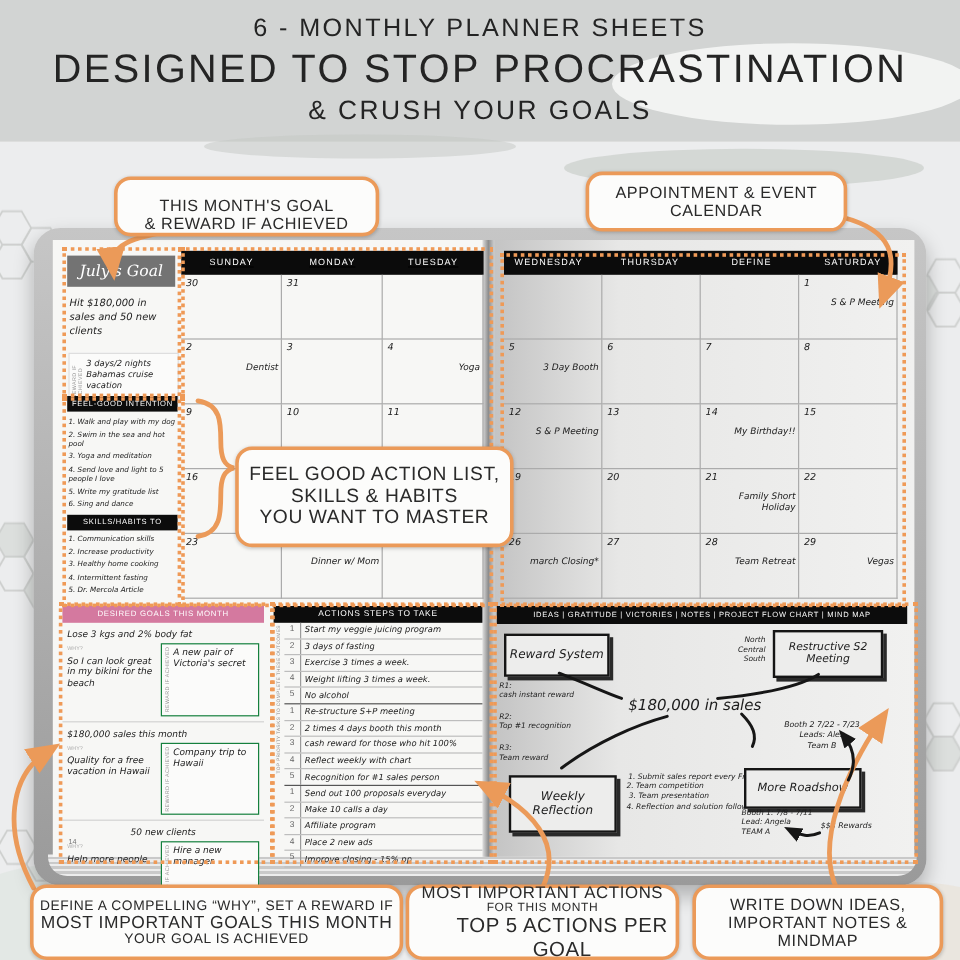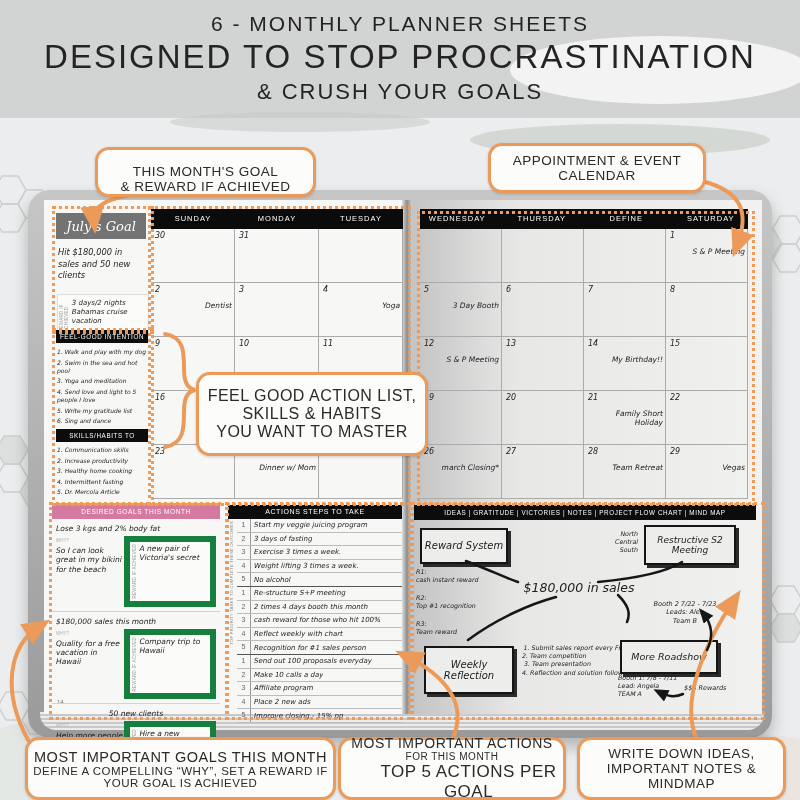--- a/index.html
+++ b/index.html
@@ -40,21 +40,21 @@
   
   .tinylist div{font-size:6px;line-height:1.35;margin-bottom:2.5px;}
   
   .goalgrp{padding:3px 4px 4px 4px;border-bottom:1px solid #d3d3d3;}
   .goalgrp:last-child{border-bottom:none;}
   .goalline{font-size:7.5px;margin:2px 0 3px 0;}
   .grow{display:flex;}
   .whyblk{flex:1;padding-top:2px;}
   .whylab{font-size:4.5px;color:#b0b0b0;font-style:normal;font-family:"Liberation Sans",sans-serif;}
   .whytext{font-size:7.5px;margin-top:3px;line-height:1.25;}
-  .rewblk{width:76px;border:6px solid #15803d;display:flex;padding:2px;background:#fbfbfa;}
+  .rewblk{width:76px;border:1px solid #15803d;display:flex;padding:2px;background:#fbfbfa;}
   .rewblk .rtext{font-size:7.5px;line-height:1.25;padding-left:2px;}
   
   .acts{display:flex;height:189px;}
   .sidecol{width:9px;display:flex;align-items:flex-start;justify-content:center;padding-top:2px;}
   .arows{flex:1;display:flex;flex-direction:column;}
   .arow{display:flex;height:12.6px;border-bottom:1px solid #bdbdbd;align-items:center;}
   .arow.gend{border-bottom:1.6px solid #555;}
   .anum{width:13px;font-size:7px;color:#666;border-right:1px solid #9a9a9a;text-align:center;height:100%;line-height:12.6px;font-style:normal;font-family:"Liberation Sans",sans-serif;}
   .atext{font-size:7px;padding-left:3px;white-space:nowrap;overflow:hidden;}
   
@@ -494,22 +494,22 @@
   <div class="abs callout" style="left:488px;top:143px;width:212px;height:44px;">
     <div style="font-size:13.5px;">APPOINTMENT &amp; EVENT</div>
     <div style="font-size:13.5px;">CALENDAR</div>
   </div>
   <div class="abs callout" style="left:196px;top:372px;width:226px;height:78px;text-align:center;">
     <div style="font-size:16px;">FEEL GOOD ACTION LIST,</div>
     <div style="font-size:16px;">SKILLS &amp; HABITS</div>
     <div style="font-size:16px;">YOU WANT TO MASTER</div>
   </div>
   <div class="abs callout" style="left:25px;top:737px;width:305px;height:57px;">
+    <div style="font-size:11.5px;">DEFINE A COMPELLING “WHY”, SET A REWARD IF</div>
     <div style="font-size:14.5px;">MOST IMPORTANT GOALS THIS MONTH</div>
-    <div style="font-size:11.5px;">DEFINE A COMPELLING “WHY”, SET A REWARD IF</div>
     <div style="font-size:11.5px;">YOUR GOAL IS ACHIEVED</div>
   </div>
   <div class="abs callout" style="left:338px;top:737px;width:222px;height:57px;align-items:center;">
     <div style="font-size:14px;">MOST IMPORTANT ACTIONS</div>
     <div style="font-size:10px;">FOR THIS MONTH</div>
     <div style="font-size:17px;margin-left:33px;">TOP 5 ACTIONS PER GOAL</div>
   </div>
   <div class="abs callout" style="left:577px;top:737px;width:203px;height:57px;">
     <div style="font-size:13.5px;">WRITE DOWN IDEAS,</div>
     <div style="font-size:13.5px;">IMPORTANT NOTES &amp;</div>

